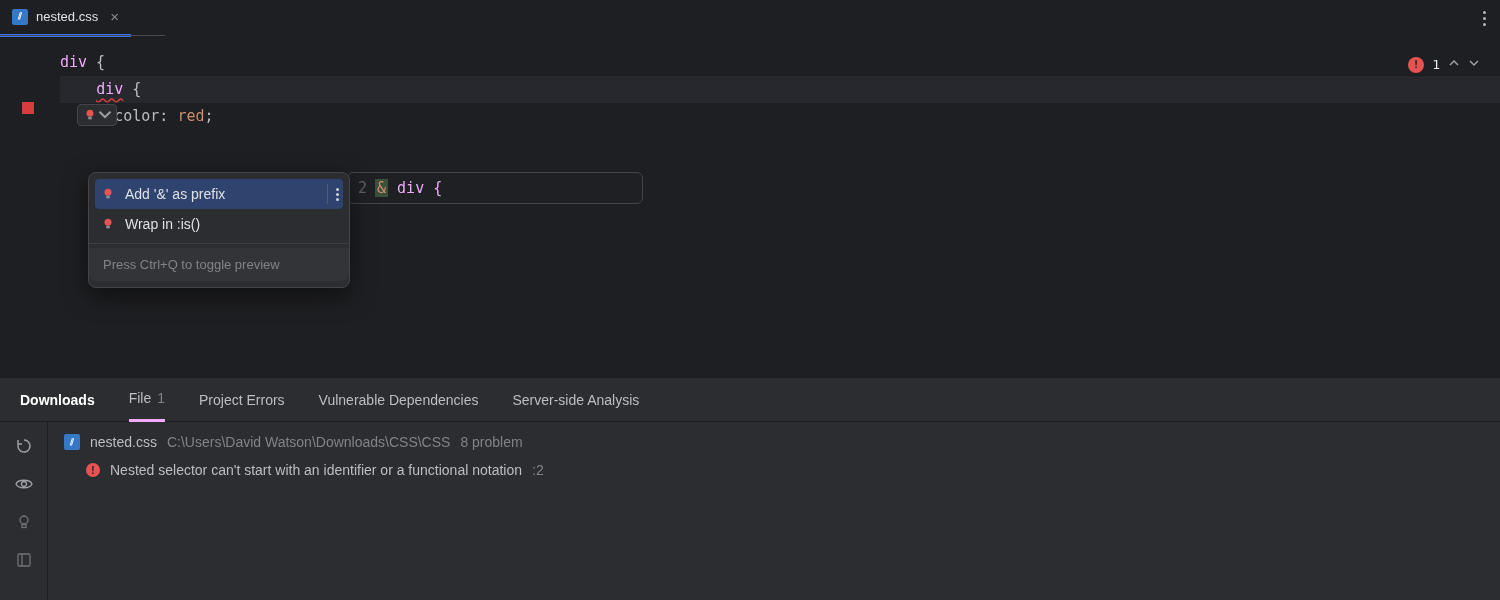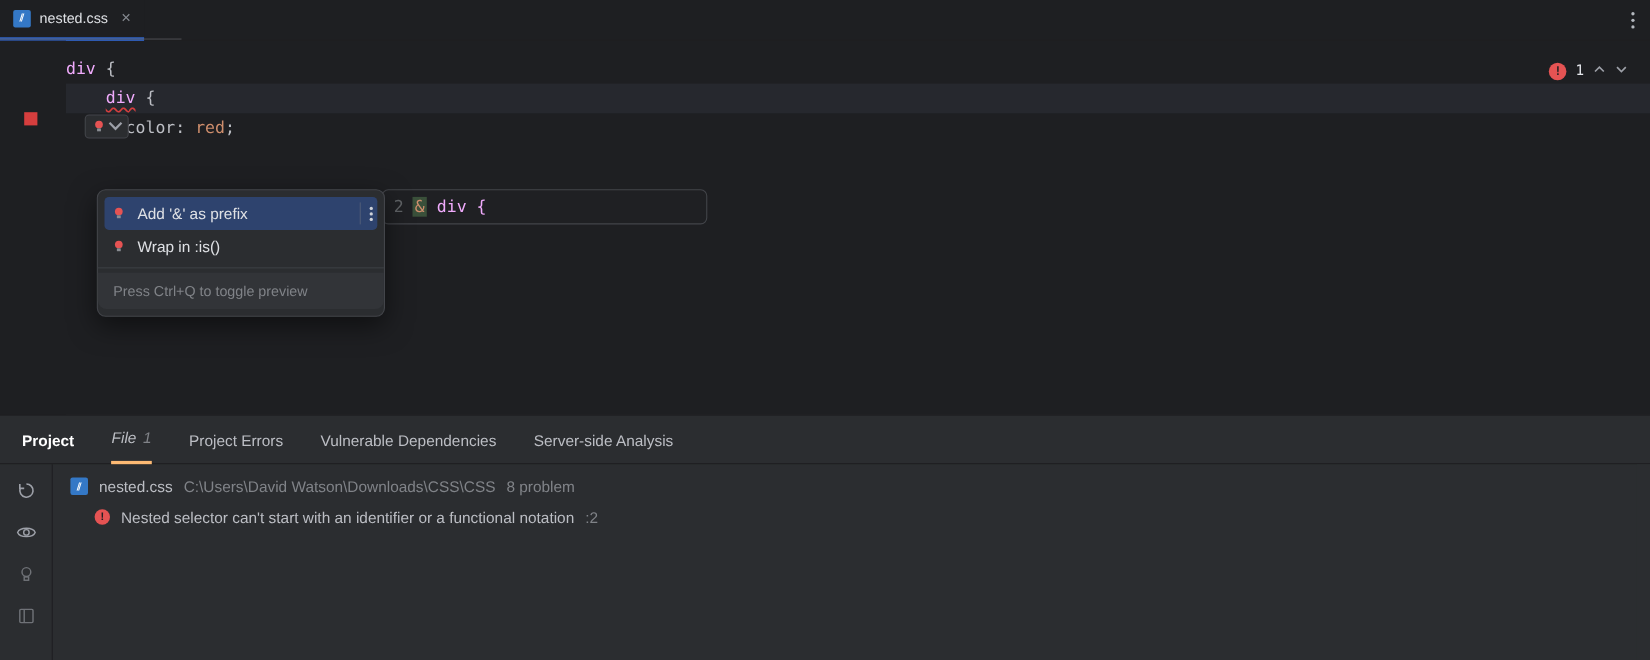--- a/index.html
+++ b/index.html
@@ -237,22 +237,21 @@
     background:#2b2d30;
     border-bottom: 1px solid #1e1f22;
   }
   .panel-tabs .ptab {
     color:#bcbec4; font-size:14px; cursor:pointer;
     height:44px; display:flex; align-items:center;
     position:relative;
   }
   .panel-tabs .ptab.active { color:#ffffff; font-weight:600; }
   .panel-tabs .ptab.file {
-    border-bottom: 3px solid #fdba74;
-    font-style: italic;
+    border-bottom: 3px solid #f0abfc;
   }
   .panel-tabs .ptab .badge { color:#808388; margin-left:6px; }
 
   .panel-body { display:flex; height:calc(100% - 44px); }
   .panel-sidebar {
     width: 48px;
     display:flex;
     flex-direction:column;
     align-items:center;
     gap:18px;
@@ -358,21 +357,21 @@
     <span>
       <span class="amp-hl">&amp;</span><span class="tok-sel"> div {</span>
     </span>
   </div>
 </div>
 
 <div class="panel">
   <div class="col-layout">
     <div class="panel-tabs">
       <div class="ptab active">
-          <span>Project</span>
+          <span>Downloads</span>
         </div>
       <div class="ptab file">
         <span>File</span>
         <span class="badge">1</span>
       </div>
       <div class="ptab">
           <span>Project Errors</span>
         </div>
       <div class="ptab">
           <span>Vulnerable Dependencies</span>

